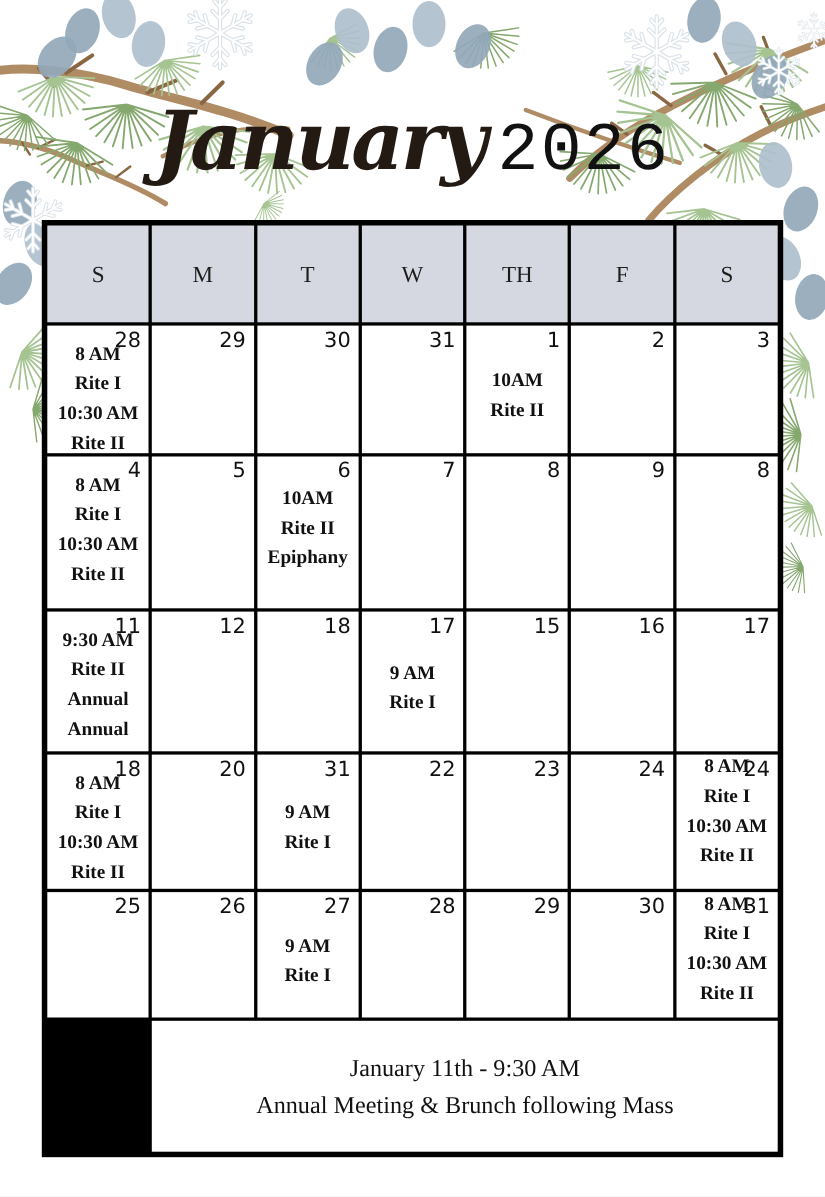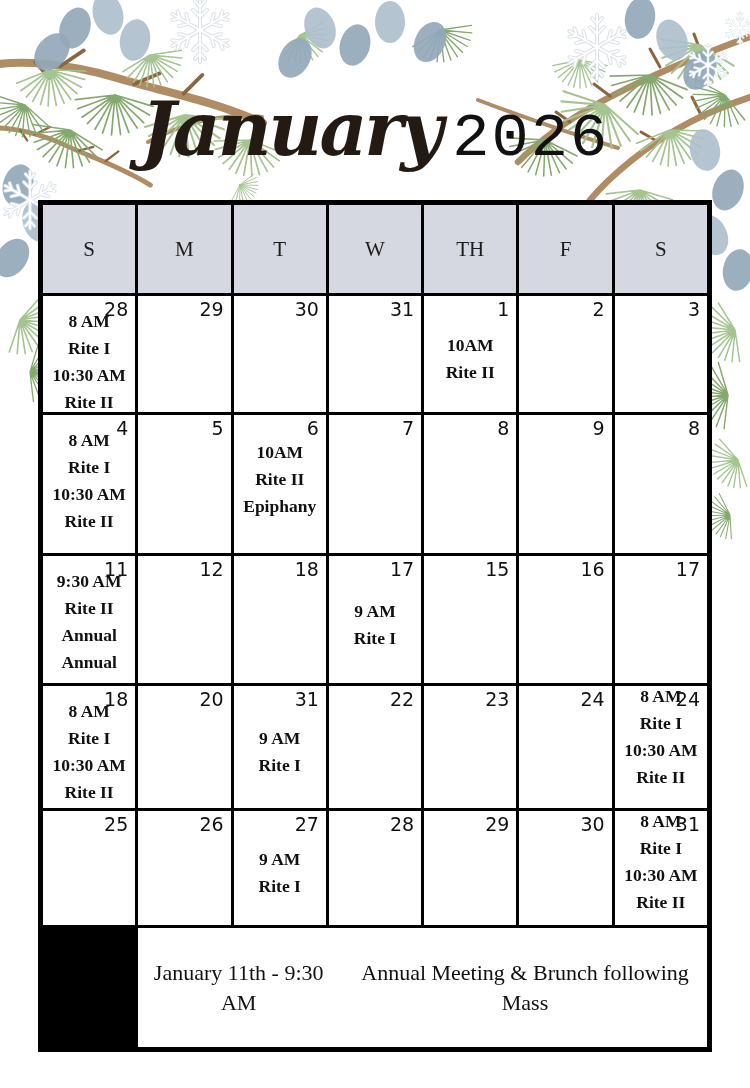--- a/index.html
+++ b/index.html
@@ -36,21 +36,21 @@
            font-family:"Liberation Serif", serif; font-size:21px; color:#1c1c1c; }
   .cell  { background:#fff; display:flex; flex-direction:column; overflow:hidden; }
   .date  { flex:0 0 24px; text-align:right; padding:3px 7px 0 0;
            font-family:"DejaVu Sans", sans-serif; font-size:19px; line-height:21px; color:#111; }
   .events { flex:1; display:flex; flex-direction:column; align-items:center; }
   .events.center { justify-content:center; margin-bottom:14px; }
   .evtline { font-family:"Liberation Serif", serif; font-size:17.5px; line-height:27px;
              text-align:center; white-space:nowrap;font-weight:bold; }
   .evt4 .events { margin-top:-12px; }
   .overlap.evt4 .events { margin-top:-27px; }
-  .note { background:#fff; grid-column:2 / 8; display:flex; flex-direction:row;
+  .note { background:#fff; grid-column:2 / 8; display:flex; flex-direction:column;
           justify-content:center; align-items:center; gap:4px; }
   .noteline { font-family:"Liberation Serif", serif; font-size:22px; line-height:30px; text-align:center; }
 </style>
 </head>
 <body>
 
 <svg id="decor" width="750" height="1088" viewBox="0 0 750 1088">
   <defs>
     <path id="fanP" d="M0,0L-39,-8M0,0L-36,-17M0,0L-31,-25M0,0L-25,-31M0,0L-17,-36M0,0L-9,-39M0,0L0,-40M0,0L9,-39M0,0L17,-36M0,0L25,-31M0,0L31,-25M0,0L36,-17M0,0L39,-8" fill="none"></path>
     <path id="armP" d="M0,4L0,-32M0,-13L-7,-20M0,-13L7,-20M0,-23L-5,-29M0,-23L5,-29" fill="none"></path>

